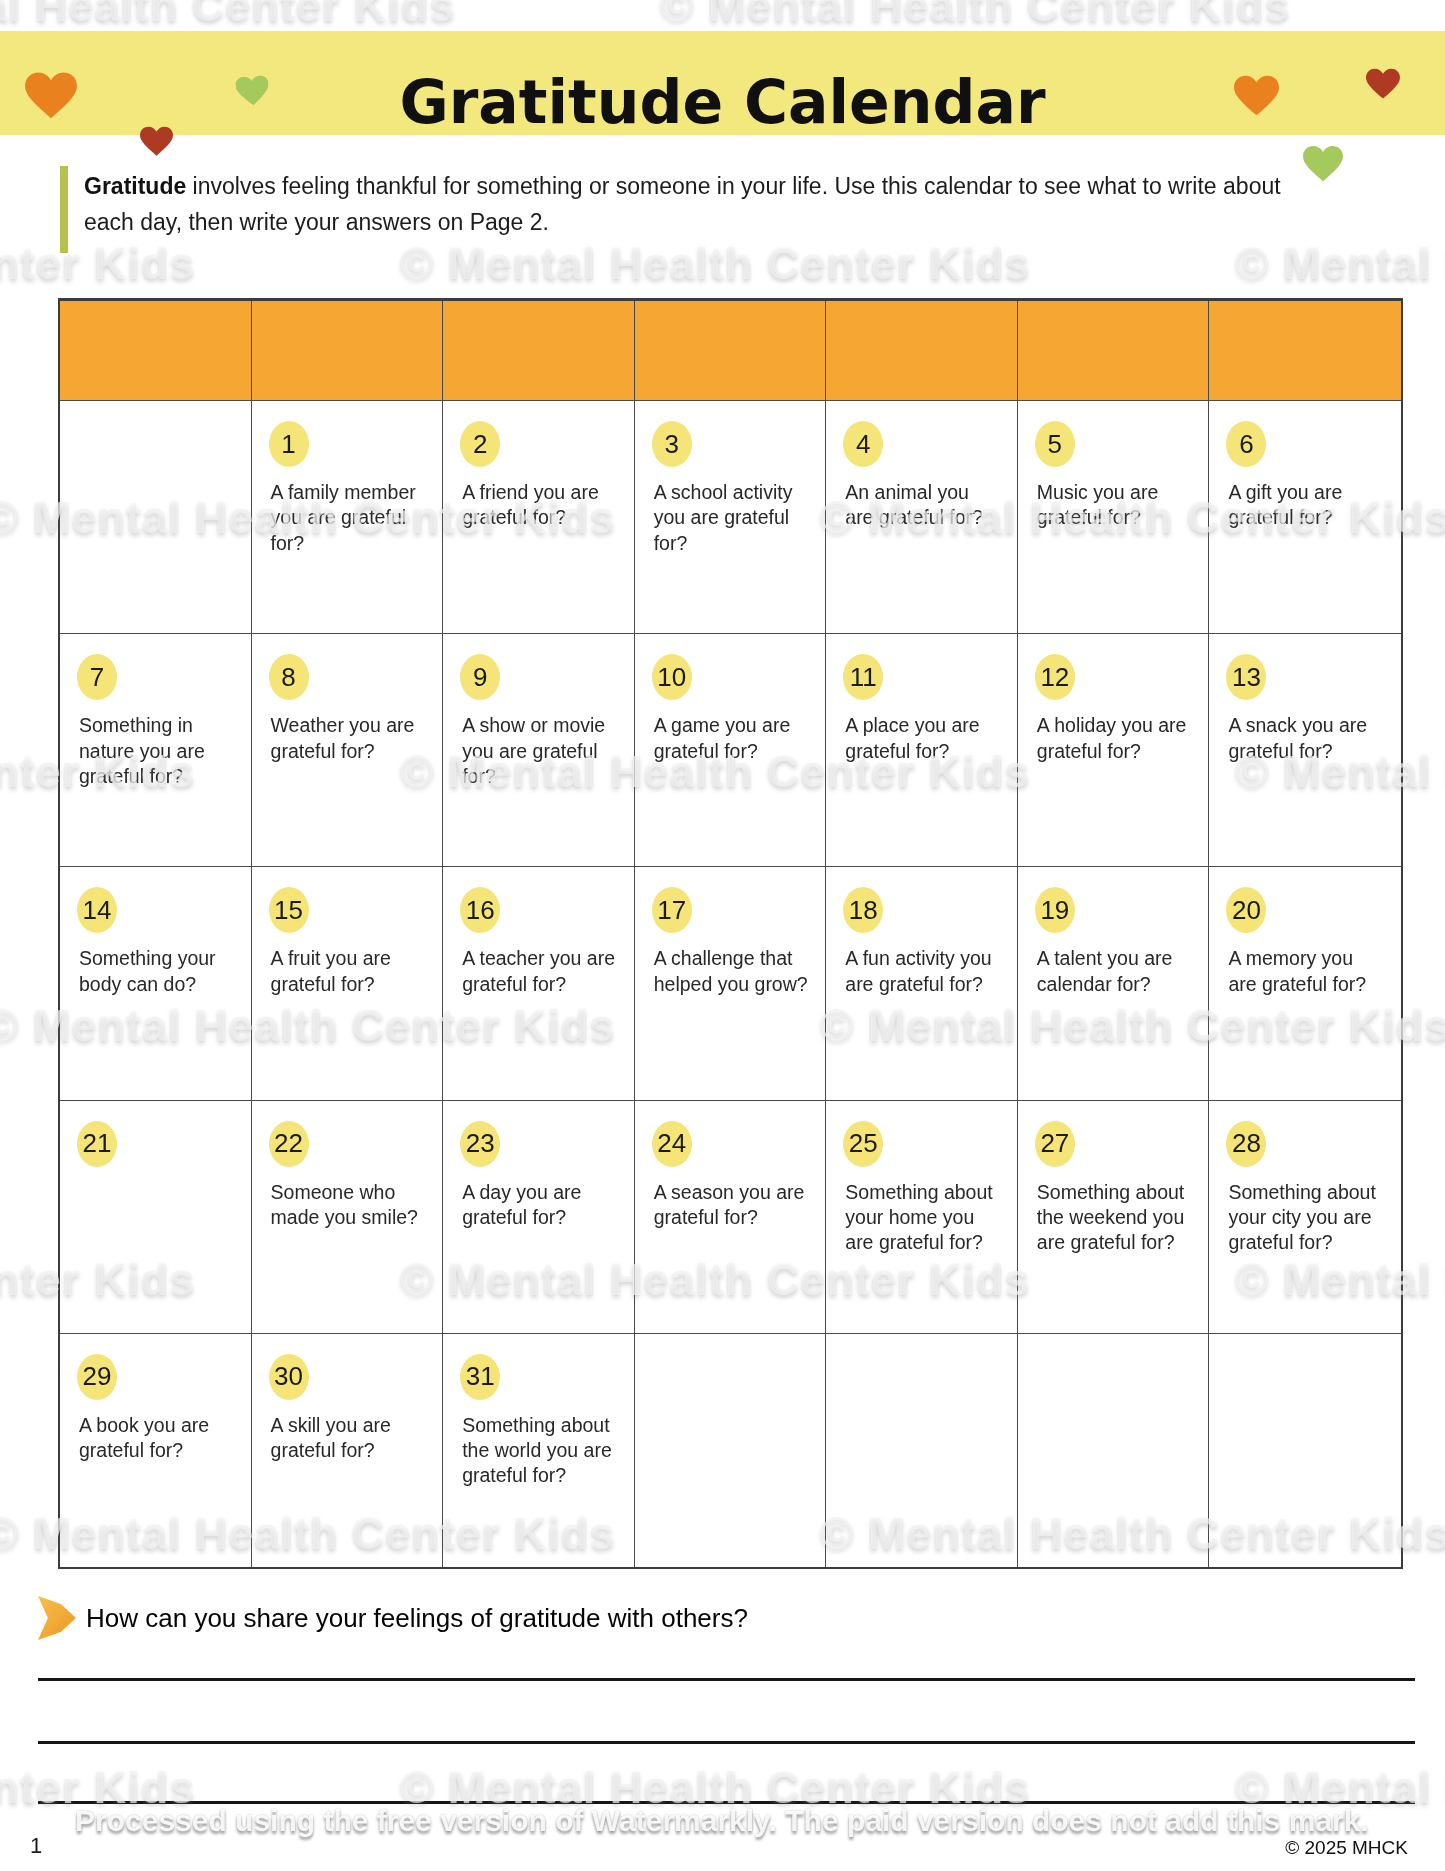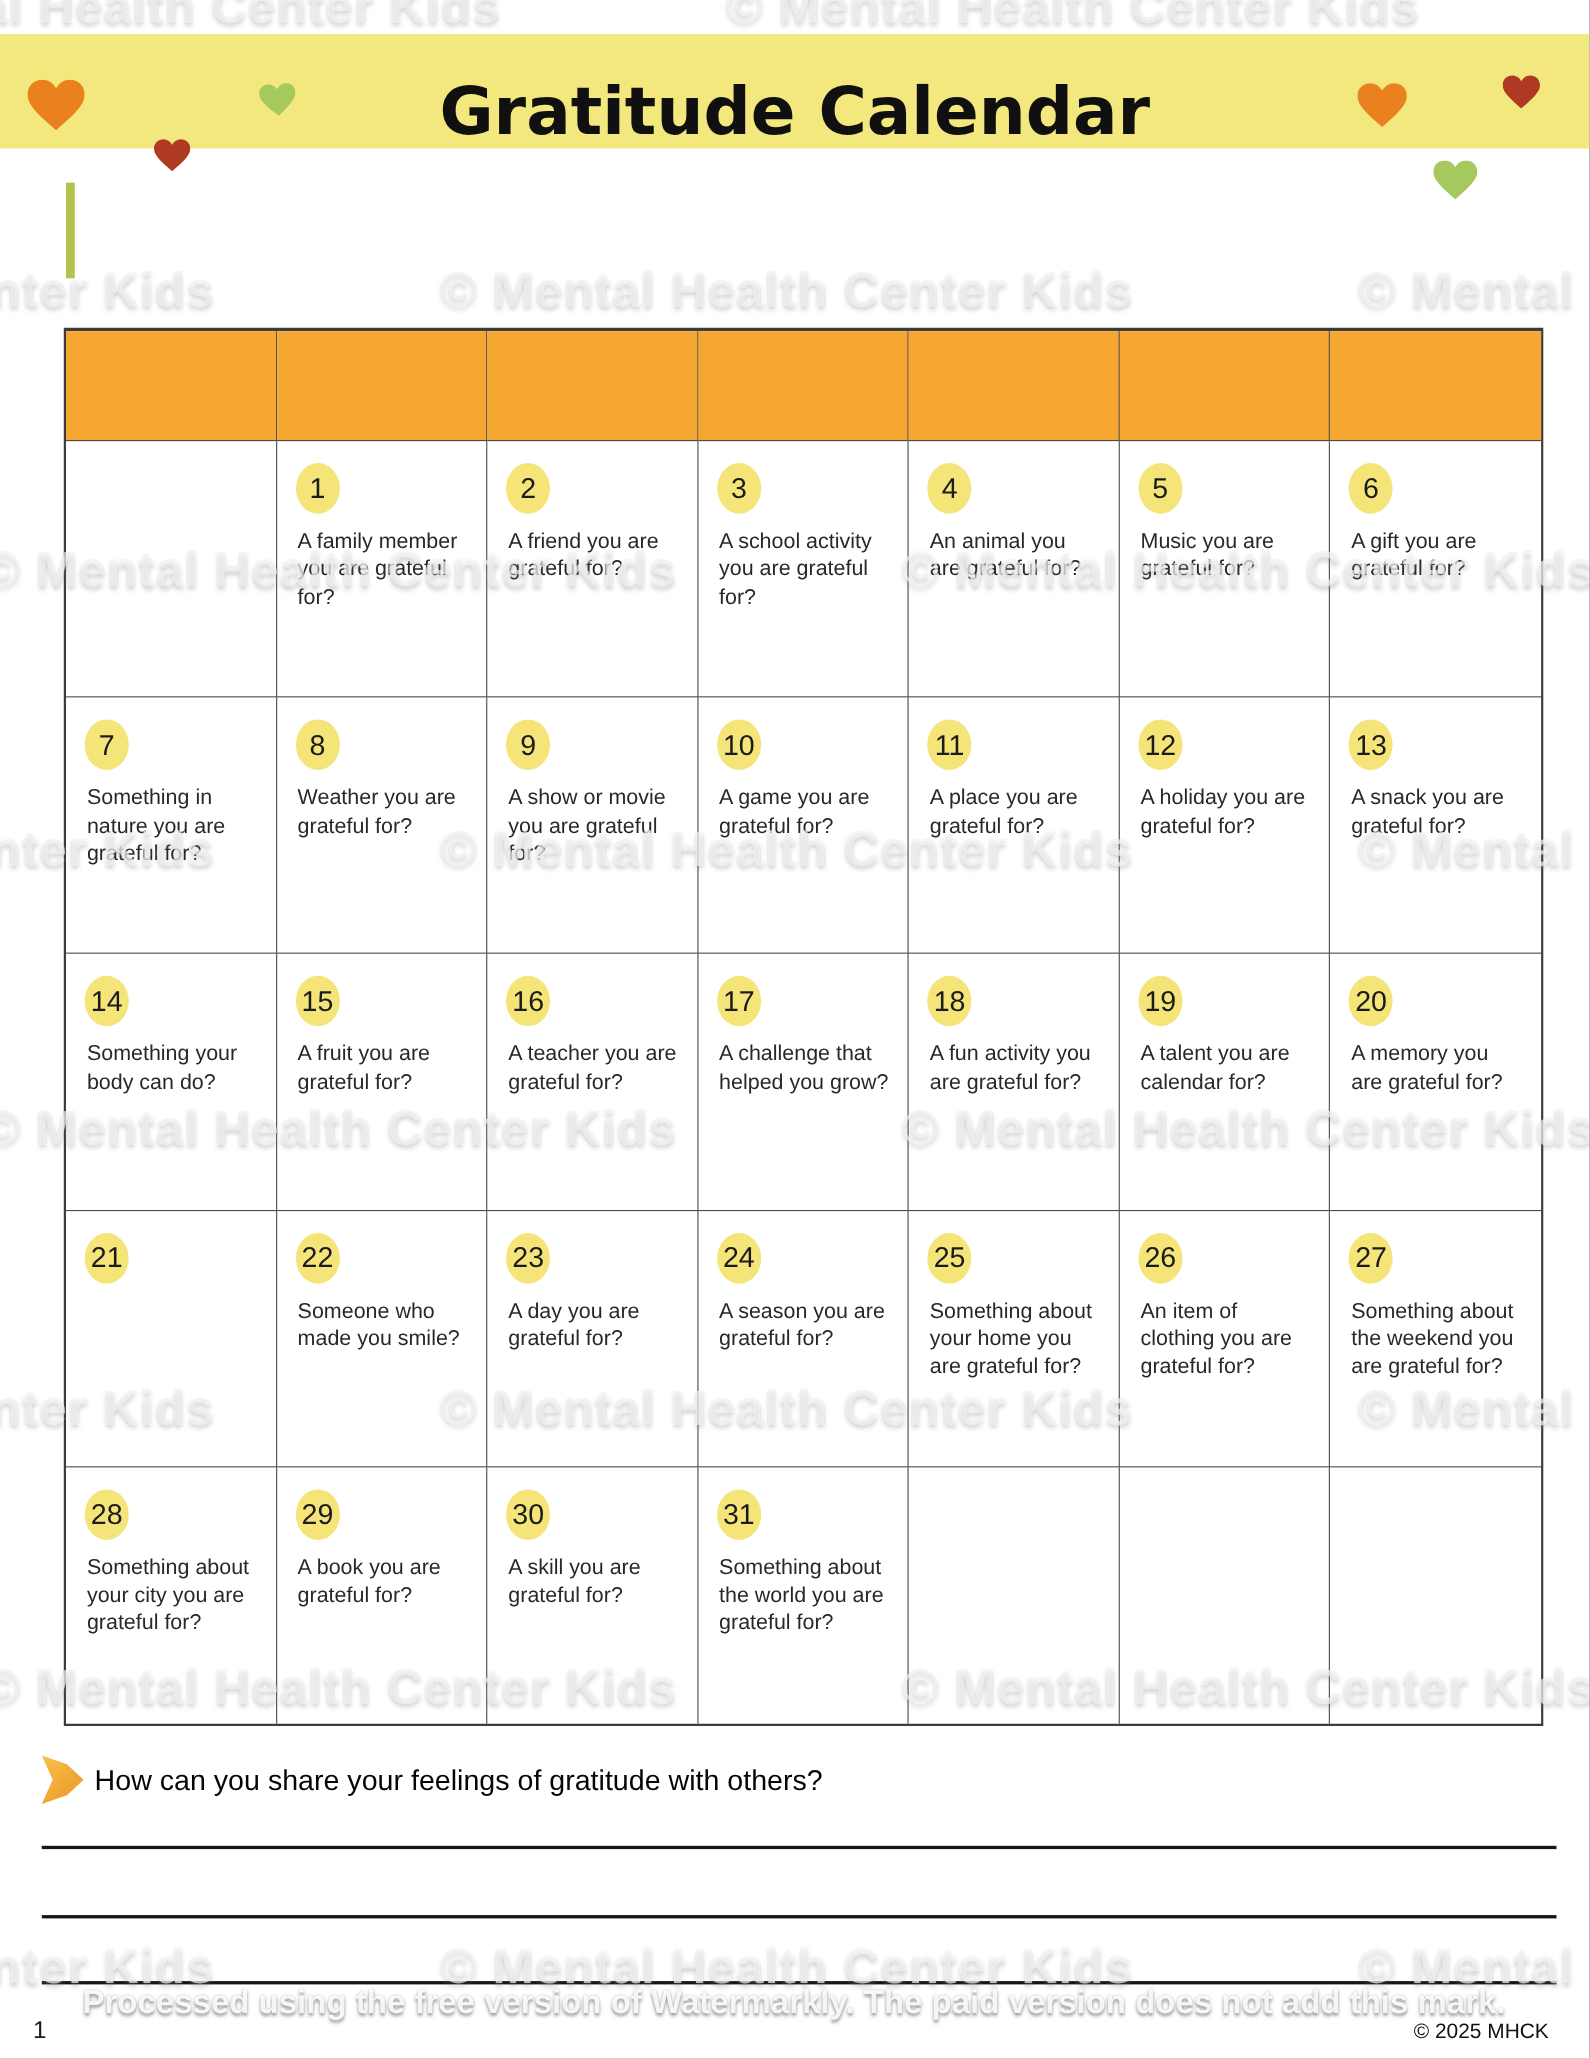--- a/index.html
+++ b/index.html
@@ -90,20 +90,21 @@
       </span>
     <span class="heart h6">
       <svg viewBox="0 0 100 90">
           <path fill="currentColor" d="M50 88 C20 62 0 44 0 26 C0 10 12 0 26 0 C36 0 45 6 50 15 C55 6 64 0 74 0 C88 0 100 10 100 26 C100 44 80 62 50 88 Z"></path>
         </svg>
       </span>
     <h1 class="title">Gratitude Calendar</h1>
   </div>
 
   <div class="intro-bar"></div>
+  <p class="intro-text"><b>Gratitude</b><span> involves feeling thankful for something or someone in your life. Use this calendar to see what to write about each day, then write your answers on Page 2.</span></p>
 
   <div class="cal">
       <div class="hcell"></div>
       <div class="hcell"></div>
       <div class="hcell"></div>
       <div class="hcell"></div>
       <div class="hcell"></div>
       <div class="hcell"></div>
       <div class="hcell"></div>
       <div class="cell"></div>
@@ -198,24 +199,20 @@
         <div class="badge">23</div>
         <div class="prompt">A day you are grateful for?</div>
       </div>
       <div class="cell">
         <div class="badge">24</div>
         <div class="prompt">A season you are grateful for?</div>
       </div>
       <div class="cell">
         <div class="badge">25</div>
         <div class="prompt">Something about your home you are grateful for?</div>
-      </div>
-      <div class="cell">
-        <div class="badge">26</div>
-        <div class="prompt">An item of clothing you are grateful for?</div>
       </div>
       <div class="cell">
         <div class="badge">27</div>
         <div class="prompt">Something about the weekend you are grateful for?</div>
       </div>
       <div class="cell">
         <div class="badge">28</div>
         <div class="prompt">Something about your city you are grateful for?</div>
       </div>
       <div class="cell">

